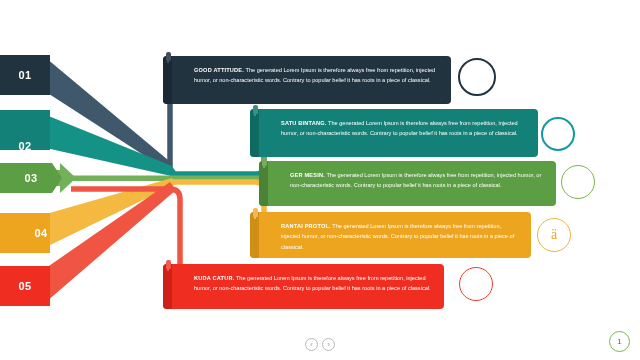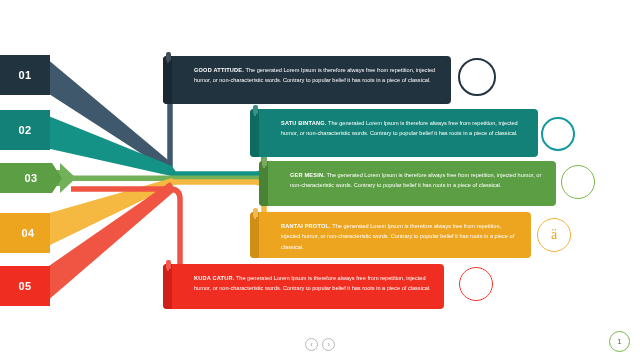--- a/index.html
+++ b/index.html
@@ -96,23 +96,23 @@
     <path d="M71,189 L71,270" fill="none" stroke="#f05543" stroke-width="0"></path>
 
     <polygon points="0,55 50,55 50,95 0,95" fill="#223340"></polygon>
     <polygon points="0,110 50,110 50,150 0,150" fill="#138177"></polygon>
     <polygon points="0,163 52,163 62,178 52,193 0,193" fill="#5c9e43"></polygon>
     <polygon points="0,213 50,213 50,253 0,253" fill="#eda41f"></polygon>
     <polygon points="0,266 50,266 50,306 0,306" fill="#ef2d20"></polygon>
   </svg>
 
   <div class="badge-label" style="left:5px;top:69px;">01</div>
-  <div class="badge-label" style="left:5px;top:124px;">02</div>
+  <div class="badge-label" style="left:5px;top:140px;">02</div>
   <div class="badge-label" style="left:11px;top:172px;">03</div>
-  <div class="badge-label" style="left:8px;top:227px;">04</div>
+  <div class="badge-label" style="left:21px;top:227px;">04</div>
   <div class="badge-label" style="left:5px;top:280px;">05</div>
 
   <div class="card" style="left:163px;top:56px;width:288px;height:48px;background:#223340;">
     <div class="card-tab" style="background:#1a2833;">
       <div class="pin" style="background:#41505c;"></div>
     </div>
     <div class="card-body">
       <p class="card-text"><b>GOOD ATTITUDE.</b>
          <span>The generated Lorem Ipsum is therefore always free from repetition, injected humor, or non-characteristic words. Contrary to popular belief it has roots in a piece of classical.</span></p>
     </div>

